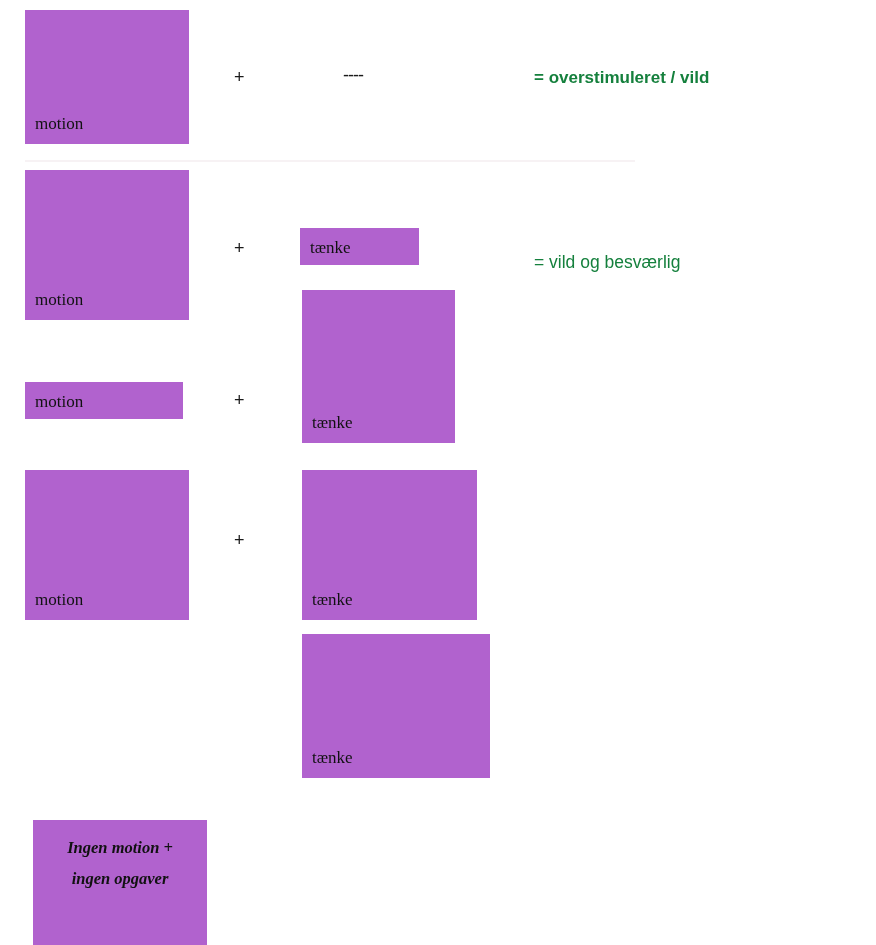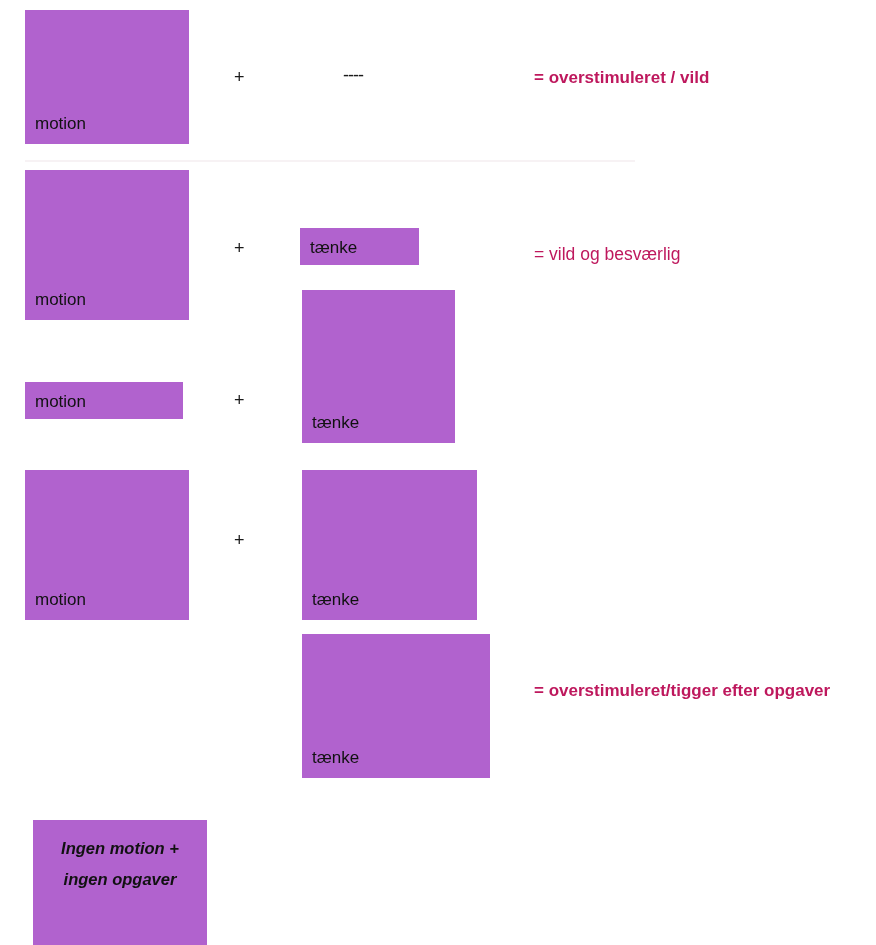--- a/index.html
+++ b/index.html
@@ -25,20 +25,21 @@
     position: absolute;
     background: #b162ce;
     box-sizing: border-box;
   }
   .box-label {
     position: absolute;
     font-size: 17px;
     line-height: 1;
     color: #111111;
     white-space: nowrap;
+    font-family: Liberation Serif, serif;
   }
   
   .box .box-label {
     left: 10px;
     bottom: 12px;
   }
   .box.center-label {
     display: flex;
     flex-direction: column;
     align-items: center;
@@ -63,21 +64,21 @@
     position: absolute;
     font-size: 18px;
     letter-spacing: -1px;
     color: #1a1a1a;
     line-height: 1;
   }
   .result {
     position: absolute;
     font-size: 17.5px;
     line-height: 1.38;
-    color: #be185d;
+    color: #15803d;
     white-space: pre-line;
   }
   .result.bold {
     font-weight: bold;
     font-size: 17px;
   }
   .faint-rule {
     position: absolute;
     background: #f7f2f4;
     height: 2px;
@@ -97,41 +98,40 @@
   <div class="dashes" style="left:343px; top:66px;">----</div>
   <div class="result bold" style="left:534px; top:66px;">= overstimuleret / vild</div>
 
   <div class="box" style="left:25px; top:170px; width:164px; height:150px;">
     <span class="box-label">motion</span>
   </div>
   <div class="plus" style="left:234px; top:239px;">+</div>
   <div class="box" style="left:300px; top:228px; width:119px; height:37px;">
     <span class="box-label" style="bottom:9px;">tænke</span>
   </div>
-  <div class="result" style="left:534px; top:242px;">= vild  og besværlig</div>
+  <div class="result" style="left:534px; top:250px;">= vild  og besværlig</div>
 
   <div class="box" style="left:25px; top:382px; width:158px; height:37px;">
     <span class="box-label" style="bottom:9px;">motion</span>
   </div>
   <div class="plus" style="left:234px; top:391px;">+</div>
   <div class="box" style="left:302px; top:290px; width:153px; height:153px;">
     <span class="box-label">tænke</span>
   </div>
 
   <div class="box" style="left:25px; top:470px; width:164px; height:150px;">
     <span class="box-label">motion</span>
   </div>
   <div class="plus" style="left:234px; top:531px;">+</div>
   <div class="box" style="left:302px; top:470px; width:175px; height:150px;">
     <span class="box-label">tænke</span>
   </div>
 
   <div class="box" style="left:302px; top:634px; width:188px; height:144px;">
     <span class="box-label">tænke</span>
   </div>
-  <div class="result bold" style="left:534px; top:679px;">= overstimuleret/tigger  efter opgaver</div>
 
   <div class="box center-label" style="left:33px; top:820px; width:174px; height:125px; padding-top:20px;">
     <span class="box-label">Ingen motion +</span>
     <span class="box-label" style="margin-top:14px;">ingen opgaver</span>
   </div>
 
 </div>
 
 </body></html>

